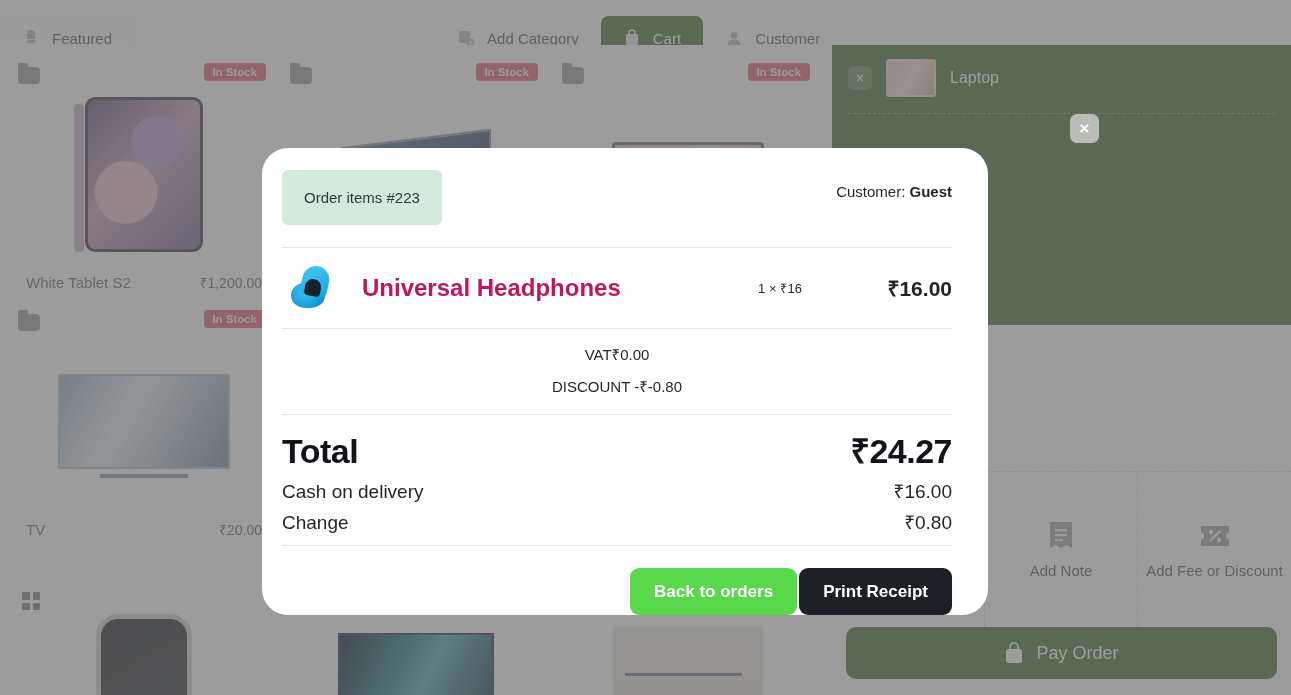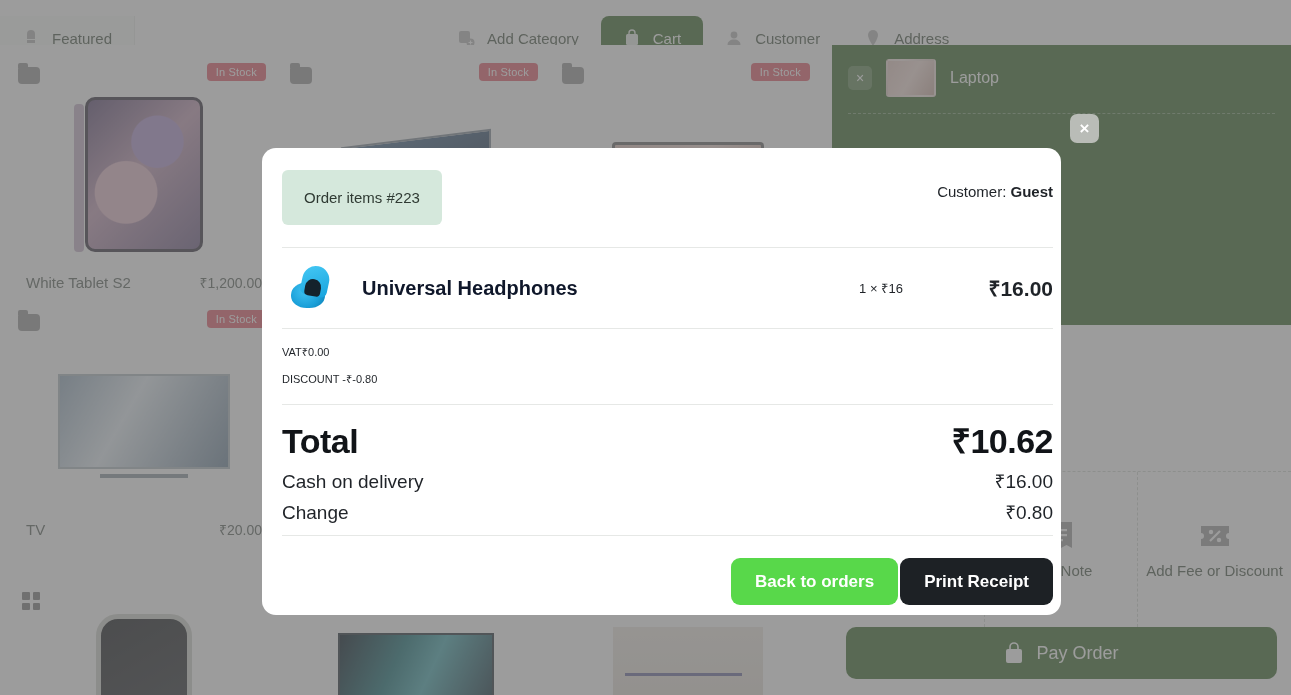--- a/index.html
+++ b/index.html
@@ -69,21 +69,21 @@
     background: #8d8d8d; border-radius: 2px 4px 4px 4px;
     opacity: .8;
   }
   .pcard .folder-ic::before {
     content: ""; position: absolute; top: -4px; left: 0;
     width: 10px; height: 5px; background: #8d8d8d; border-radius: 2px 2px 0 0;
   }
   .stock-badge {
     position: absolute; top: 8px; right: 14px;
     background: #e8707d; color: #ffffff;
-    font-size: 11px; font-weight: 400;
+    font-size: 11px; font-weight: 700;
     padding: 3px 9px; border-radius: 4px;
     letter-spacing: .2px;
   }
   .thumb-wrap {
     flex: 1; display: flex; align-items: center; justify-content: center;
     padding-top: 18px;
   }
   .pmeta {
     display: flex; justify-content: space-between; align-items: baseline;
     padding: 6px 10px 2px 10px;
@@ -217,25 +217,25 @@
     display: flex; align-items: center; justify-content: center;
     font-size: 17px; font-weight: 700; line-height: 1;
     z-index: 60; border: none; cursor: pointer;
     font-family: "Liberation Sans", sans-serif;
   }
 
   
   #receipt-modal {
     position: absolute;
     left: 262px; top: 148px;
-    width: 799px; height: 467px;
-    background: #ffffff;
-    border-radius: 14px;
+    width: 726px; height: 467px;
+    background: #ffffff;
+    border-radius: 26px;
     z-index: 55;
-    padding: 22px 8px 0 20px;
+    padding: 22px 36px 0 20px;
     display: flex; flex-direction: column;
   }
   .rhead {
     display: flex; align-items: flex-start;
     padding-bottom: 22px;
   }
   .order-badge {
     background: #d5e8dc; color: #2f3a33;
     border-radius: 6px;
     padding: 19px 22px;
@@ -275,35 +275,35 @@
     width: 27px; height: 30px; border-radius: 14px 14px 6px 6px;
     background: linear-gradient(150deg, #46c9f5 0%, #17a3dd 100%);
     transform: rotate(12deg);
   }
   .buds .inner {
     position: absolute; left: 16px; top: 13px;
     width: 16px; height: 17px; border-radius: 8px 8px 4px 4px;
     background: #14222c; transform: rotate(10deg);
   }
   .item-name {
-    font-size: 20px; font-weight: 700; color: #0f172a;
+    font-size: 24px; font-weight: 700; color: #be185d;
     margin-left: 24px;
   }
   .item-qty {
     margin-left: auto; font-size: 13px; color: #1f2328;
     padding-right: 40px; white-space: nowrap;
   }
   .item-total {
     font-size: 21px; font-weight: 700; color: #1f2328;
     min-width: 110px; text-align: right;
   }
 
   .fee-row {
-    display: flex; justify-content: flex-start; align-items: baseline;
-    font-size: 11px; color: #1f2328;
+    display: flex; justify-content: center; align-items: baseline;
+    font-size: 15px; color: #1f2328;
     padding: 6px 0;
   }
   .fee-rows { padding: 9px 0 12px 0; }
 
   .totals { padding: 12px 0 10px 0; }
   .total-row {
     display: flex; justify-content: space-between; align-items: baseline;
   }
   .total-row .tlabel { font-size: 34px; font-weight: 700; color: #111418; letter-spacing: -.5px; }
   .total-row .tvalue { font-size: 34px; font-weight: 700; color: #111418; letter-spacing: -.5px; }
@@ -365,28 +365,20 @@
     </div>
     <div class="nav-tab plain">
       <span class="nicon">
         <svg viewBox="0 0 18 18" width="18" height="18">
             <circle cx="9" cy="6" r="3.4" fill="#8d8d8d"></circle>
             <path d="M2.5 16c0-3.6 2.9-5.5 6.5-5.5s6.5 1.9 6.5 5.5z" fill="#8d8d8d"></path>
           </svg>
       </span>
       <span>Customer</span>
     </div>
-    <div class="nav-tab plain">
-      <span class="nicon">
-        <svg viewBox="0 0 18 18" width="18" height="18">
-            <path d="M9 1a5 5 0 0 0-5 5c0 3.9 5 11 5 11s5-7.1 5-11a5 5 0 0 0-5-5z" fill="#8d8d8d"></path>
-          </svg>
-      </span>
-      <span>Address</span>
-    </div>
   </div>
 
   <div class="grid-area">
     <div class="pcard">
       <span class="folder-ic"></span>
       <span class="stock-badge">In Stock</span>
       <div class="thumb-wrap">
           <div class="art-tablet"></div>
         </div>
       <div class="pmeta">
@@ -543,21 +535,21 @@
       <span>DISCOUNT -</span>
       <span>₹-0.80</span>
     </div>
   </div>
 
   <div class="hr"></div>
 
   <div class="totals">
     <div class="total-row">
       <span class="tlabel">Total</span>
-      <span class="tvalue">₹10.62</span>
+      <span class="tvalue">₹24.27</span>
     </div>
     <div class="sub-row">
       <span>Cash on delivery</span>
       <span>₹16.00</span>
     </div>
     <div class="sub-row">
       <span>Change</span>
       <span>₹0.80</span>
     </div>
   </div>

